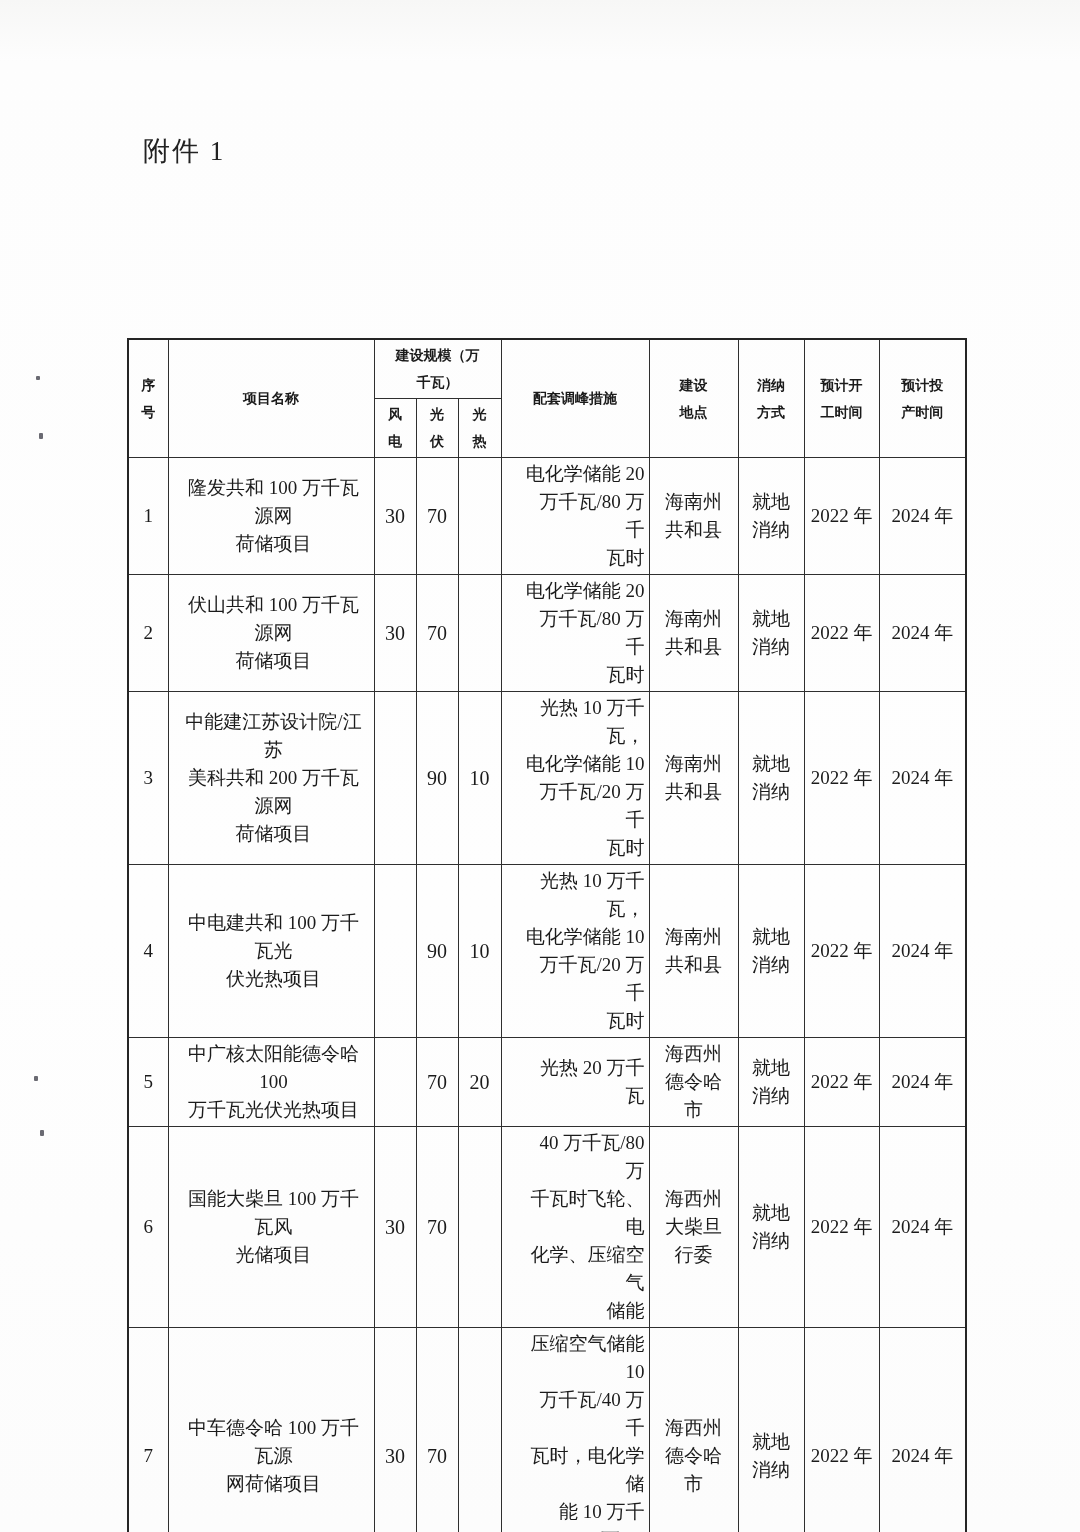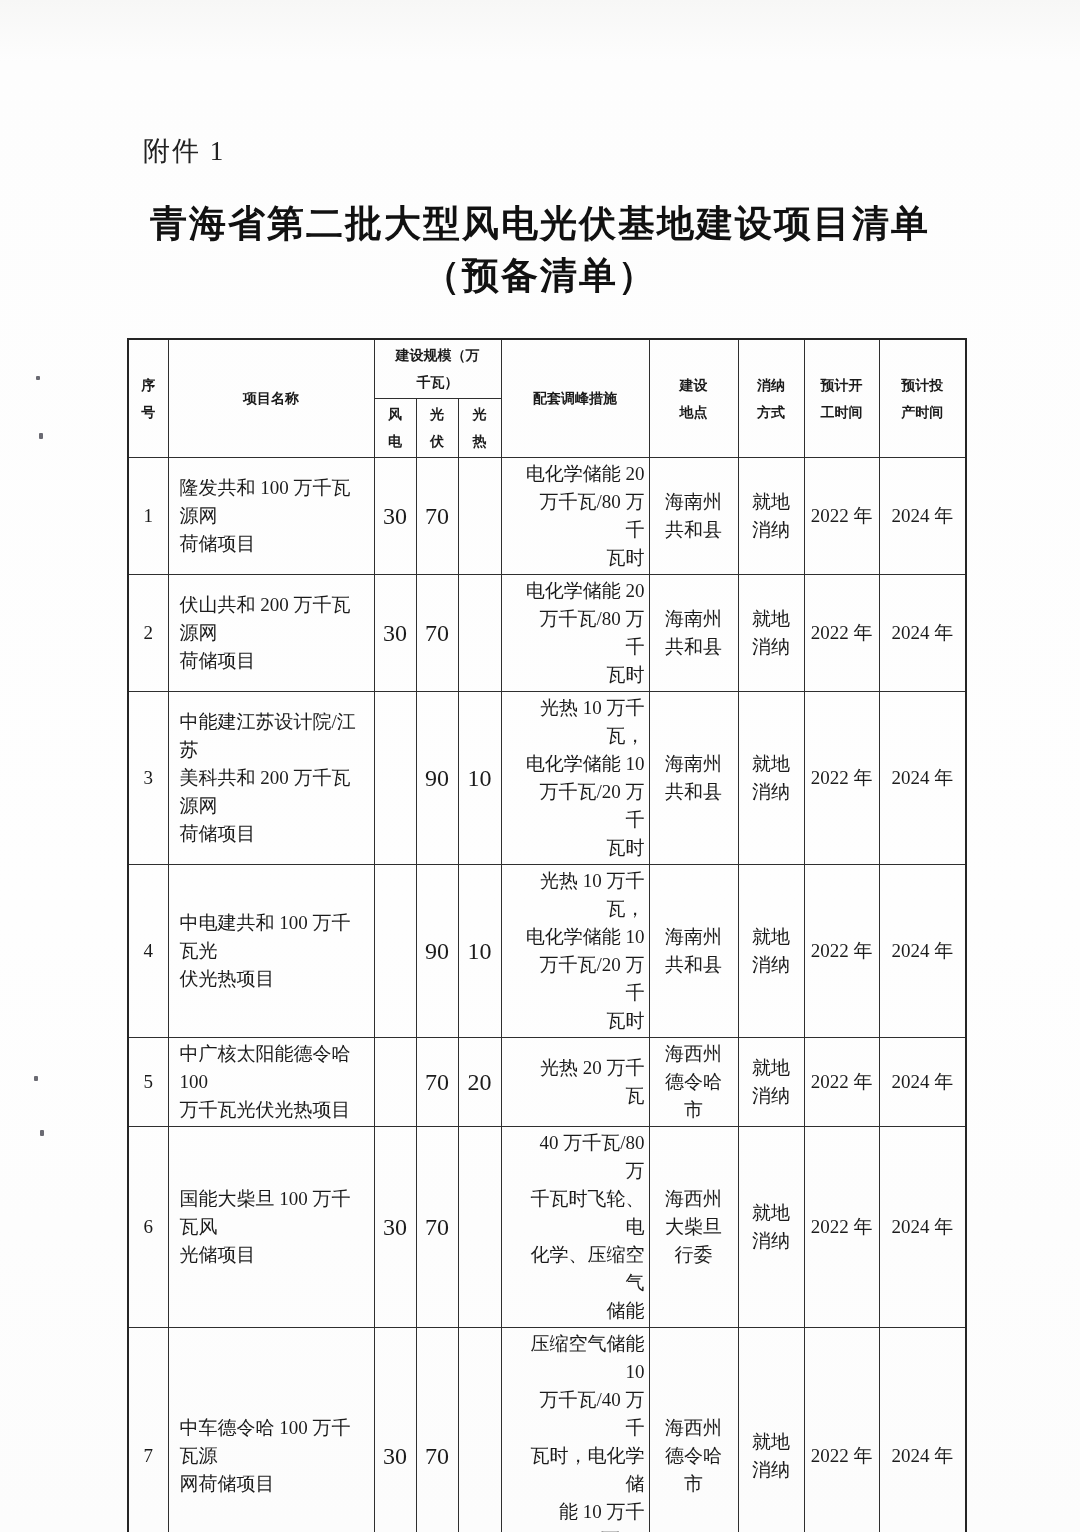--- a/index.html
+++ b/index.html
@@ -60,31 +60,31 @@
   }
   .project-table { border: 2.5px solid #252525; }
   .project-table thead th {
     font-weight: bold;
     font-size: 14px;
     line-height: 27px;
   }
   .project-table thead tr.h-top { height: 50px; }
   .project-table thead tr.h-sub { height: 58px; }
   .project-table td.c-name {
-    text-align: left;
+    text-align: center;
     padding-left: 11px;
     padding-right: 6px;
   }
   .project-table td.c-measure {
     text-align: right;
     padding-left: 24px;
     padding-right: 4px;
     margin-top: 32px;
   }
-  .project-table td.c-num { font-size: 24px; }
+  .project-table td.c-num { font-size: 20px; }
   .project-table tbody tr:nth-child(1) { height: 86px; }
   .project-table tbody tr:nth-child(2) { height: 85px; }
   .project-table tbody tr:nth-child(3) { height: 115px; }
   .project-table tbody tr:nth-child(4) { height: 117px; }
   .project-table tbody tr:nth-child(5) { height: 83px; }
   .project-table tbody tr:nth-child(6) { height: 117px; }
   .project-table tbody tr:nth-child(7) { height: 142px; }
   .speck {
     position: absolute;
     background: #6a6a72;
@@ -95,22 +95,20 @@
   .speck.s3 { left: 34px;  top: 1076px; width: 4px; height: 5px; }
   .speck.s4 { left: 40px;  top: 1130px; width: 4px; height: 6px; }
 </style>
 </head>
 <body>
 
 <div class="page">
 
   <div class="attachment">附件 1</div>
 
-  <h1 class="doc-title">青海省第二批大型风电光伏基地建设项目清单
-（预备清单）</h1>
 
   <table class="project-table">
     <colgroup>
       <col style="width:40px">
       <col style="width:206px">
       <col style="width:42px">
       <col style="width:42px">
       <col style="width:43px">
       <col style="width:148px">
       <col style="width:89px">
@@ -157,21 +155,21 @@
 瓦时</td>
           <td>海南州
 共和县</td>
           <td>就地
 消纳</td>
           <td>2022 年</td>
           <td>2024 年</td>
         </tr>
         <tr>
           <td>2</td>
-          <td class="c-name">伏山共和 200 万千瓦源网
+          <td class="c-name">伏山共和 100 万千瓦源网
 荷储项目</td>
           <td class="c-num">30</td>
           <td class="c-num">70</td>
           <td class="c-num"></td>
           <td class="c-measure">电化学储能 20
 万千瓦/80 万千
 瓦时</td>
           <td>海南州
 共和县</td>
           <td>就地

